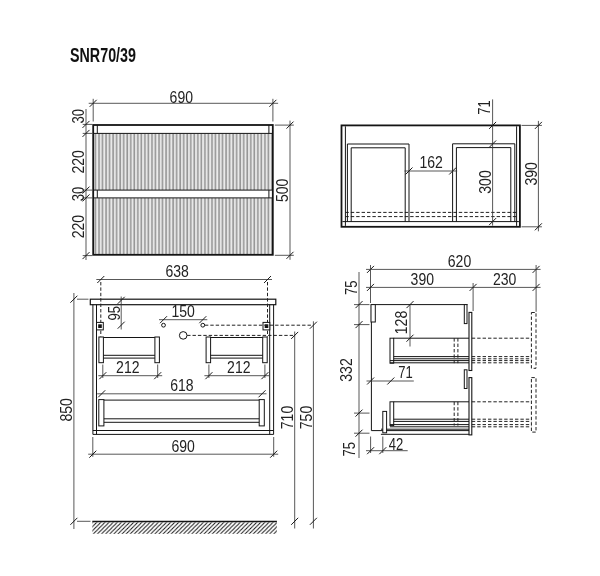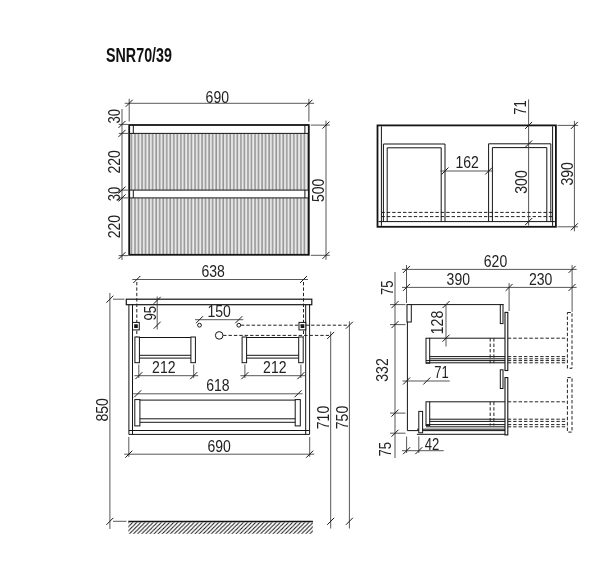--- a/index.html
+++ b/index.html
@@ -1,16 +1,16 @@
 <!DOCTYPE html>
 <html><head>
 <meta charset="utf-8">
 <style>
 html,body{margin:0;padding:0;background:#fff;}
-#page{width:540px;height:576px;position:relative;background:#fff;font-family:"Liberation Sans",sans-serif;margin-left:36px;}
+#page{width:540px;height:576px;position:relative;background:#fff;font-family:"Liberation Sans",sans-serif;}
 svg{display:block}
 .ln{stroke:#141414;stroke-width:1;fill:none;stroke-linecap:butt}
 .dim{stroke:#3a3a3a;stroke-width:.85;fill:none}
 .dsh{stroke:#222;stroke-width:1;fill:none;stroke-dasharray:3.4 2}
 .wh{fill:#fff;stroke:#141414;stroke-width:1}
 .txt{font-family:"Liberation Sans",sans-serif;font-size:16.5px;fill:#222}
 </style>
 </head>
 <body>
 <div id="page">

